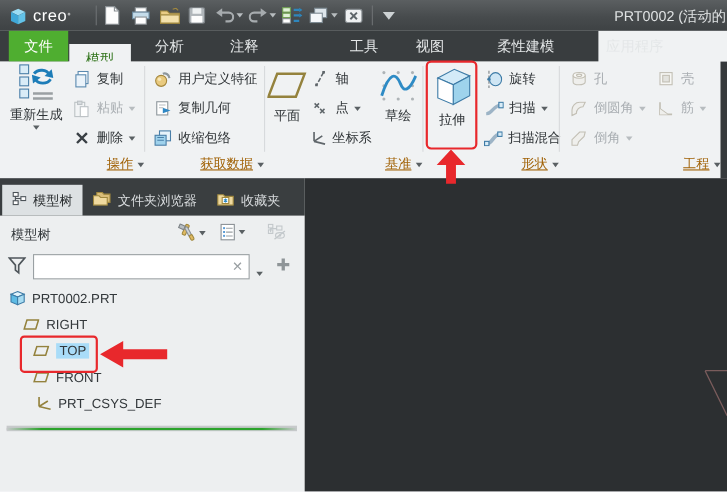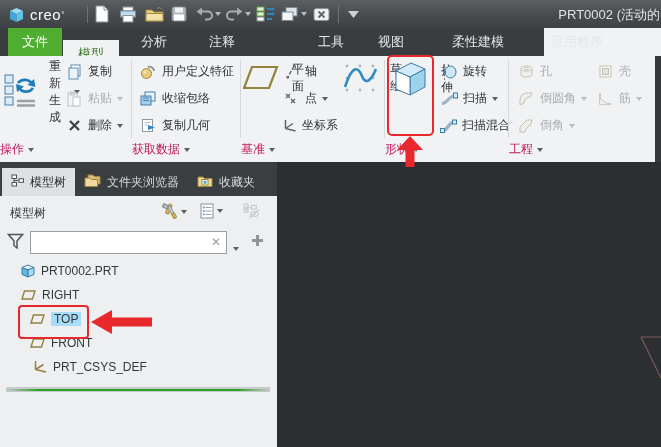--- a/index.html
+++ b/index.html
@@ -21,29 +21,29 @@
   .rtab { position:absolute; top:0; height:28px; line-height:28px; text-align:center;
     color:#e4e7e8; font-size:13px; cursor:default; }
   .rtab.file { background:#4fae30; color:#fff; }
   .rtab.active { background:#f0f2f3; color:#34761f;margin-top:12px; }
 
   
   .ribbon { position:absolute; left:0; top:56px; width:661px; height:106px; background:#f0f2f3; }
   .rgroup { position:absolute; top:0; height:106px; }
   .rsep { position:absolute; top:4px; width:1px; height:78px; background:#d7dadc; }
   .glabel { position:absolute; bottom:4px; left:0; width:100%; display:flex; align-items:center;
-    justify-content:flex-start; gap:4px; font-size:12px; color:#be185d; }
+    justify-content:flex-end; gap:4px; font-size:12px; color:#a16207;text-decoration:underline; }
   .dd { width:0; height:0; border-left:3.5px solid transparent; border-right:3.5px solid transparent;
     border-top:4px solid #5a6063; display:inline-block; }
   .dd.gray { border-top-color:#b7bcbf; }
   .sbtn { display:flex; align-items:center; gap:5px; height:24px; margin:1.5px 0; padding:0 3px;
     font-size:12px; color:#2f3437; white-space:nowrap; }
   .sbtn .ic { width:18px; display:flex; justify-content:center; }
   .sbtn.disabled { color:#a8adb1; }
-  .bbtn { position:absolute; display:flex; flex-direction:row; align-items:center; gap:13px;
+  .bbtn { position:absolute; display:flex; flex-direction:column; align-items:center; gap:1px;
     font-size:12px; color:#2f3437; text-align:center; }
   .scol { position:absolute; top:2px; display:flex; flex-direction:column; }
 
   
   .navigator { position:absolute; left:0; top:162px; width:277px; height:285px; background:#edeff0; }
   .navtabs { position:absolute; left:0; top:0; width:277px; height:34px; background:#3a3e40;
     display:flex; align-items:flex-end; padding-left:2px; }
   .navtab { height:28px; display:flex; align-items:center; gap:6px; padding:0 9px;
     color:#d9dcde; font-size:12px; }
   .navtab.active { background:#dde1e3; color:#2b2f31; }
@@ -246,37 +246,37 @@
               <svg width="16" height="16" viewBox="0 0 16 16">
                 <path d="M8 3 a4.5 4.5 0 0 1 6 4" fill="none" stroke="#8e979c" stroke-width="2"></path>
                 <circle cx="6.5" cy="9.5" r="5" fill="#e9ca7f" stroke="#a5873c"></circle>
                 <circle cx="5" cy="8" r="1.6" fill="#f7e7b8"></circle>
               </svg>
             </span>
           <span>用户定义特征</span>
         </div>
         <div class="sbtn">
           <span class="ic">
+              <svg width="15" height="15" viewBox="0 0 15 15">
+                <rect x="1.5" y="1.5" width="10" height="12" fill="#fff" stroke="#8e979c"></rect>
+                <polygon points="7,7 14,9.5 7,12" fill="#2f88c5"></polygon>
+                <path d="M3.5 4.5 h6 M3.5 7 h4" stroke="#b6bcbf"></path>
+              </svg>
+            </span>
+          <span>复制几何</span>
+        </div>
+        <div class="sbtn">
+          <span class="ic">
               <svg width="16" height="15" viewBox="0 0 16 15">
                 <rect x="5" y="1" width="10" height="9" fill="#e7f3fa" stroke="#4a7fa8"></rect>
                 <rect x="1" y="5" width="10" height="9" fill="#9fd2ec" stroke="#4a7fa8"></rect>
                 <path d="M3 7 h6 M3 9.5 h6" stroke="#4a7fa8"></path>
               </svg>
             </span>
           <span>收缩包络</span>
-        </div>
-        <div class="sbtn">
-          <span class="ic">
-              <svg width="15" height="15" viewBox="0 0 15 15">
-                <rect x="1.5" y="1.5" width="10" height="12" fill="#fff" stroke="#8e979c"></rect>
-                <polygon points="7,7 14,9.5 7,12" fill="#2f88c5"></polygon>
-                <path d="M3.5 4.5 h6 M3.5 7 h4" stroke="#b6bcbf"></path>
-              </svg>
-            </span>
-          <span>复制几何</span>
         </div>
       </div>
       <div class="glabel">
         <span>获取数据</span>
           <span class="dd"></span>
       </div>
     </div>
     <div class="rsep" style="left:240px"></div>
 
     <div class="rgroup" style="left:241px;width:143px">
@@ -535,21 +535,21 @@
       <span class="clear-x">✕</span>
       <span style="position:absolute;left:233px;top:12px"><span class="dd"></span></span>
       <span style="position:absolute;left:250px;top:5px">
         <svg width="15" height="15" viewBox="0 0 15 15">
             <path d="M7.5 2 v11 M2 7.5 h11" stroke="#8f9598" stroke-width="3"></path>
           </svg>
       </span>
     </div>
 
     <div class="tree">
-      <div class="trow" style="padding-left:20px">
+      <div class="trow" style="padding-left:8px">
         <span class="ti">
           <svg width="14" height="14" viewBox="0 0 14 14">
               <polygon points="7,1 13,3.5 7,6 1,3.5" fill="#dff2fb" stroke="#3d7ba6"></polygon>
               <polygon points="1,3.5 7,6 7,13 1,10.5" fill="#5ebbe4" stroke="#3d7ba6"></polygon>
               <polygon points="7,6 13,3.5 13,10.5 7,13" fill="#a8dcf2" stroke="#3d7ba6"></polygon>
             </svg>
         </span>
         <span>PRT0002.PRT</span>
       </div>
       <div class="trow" style="padding-left:21px">

